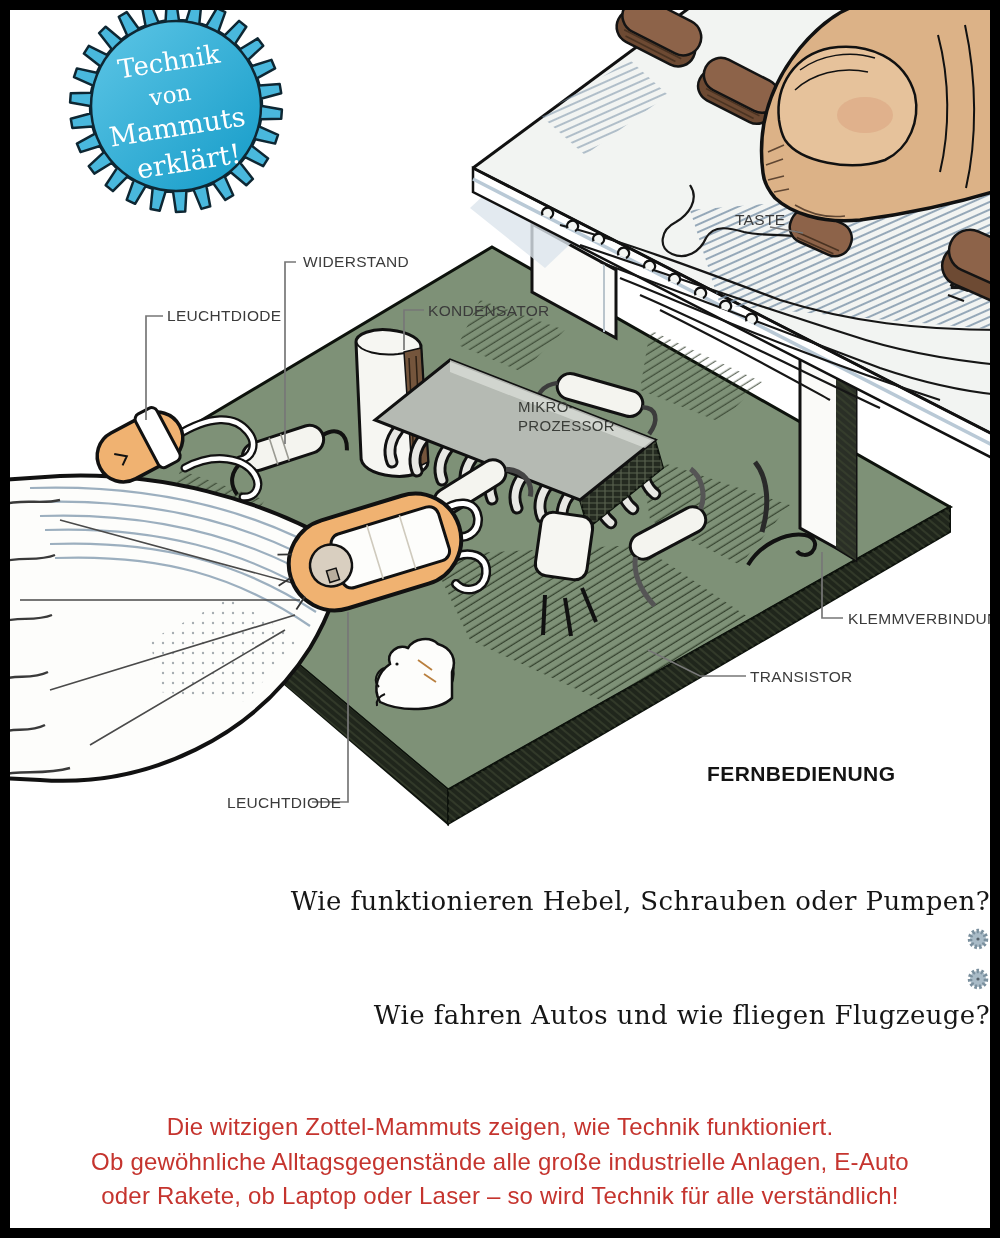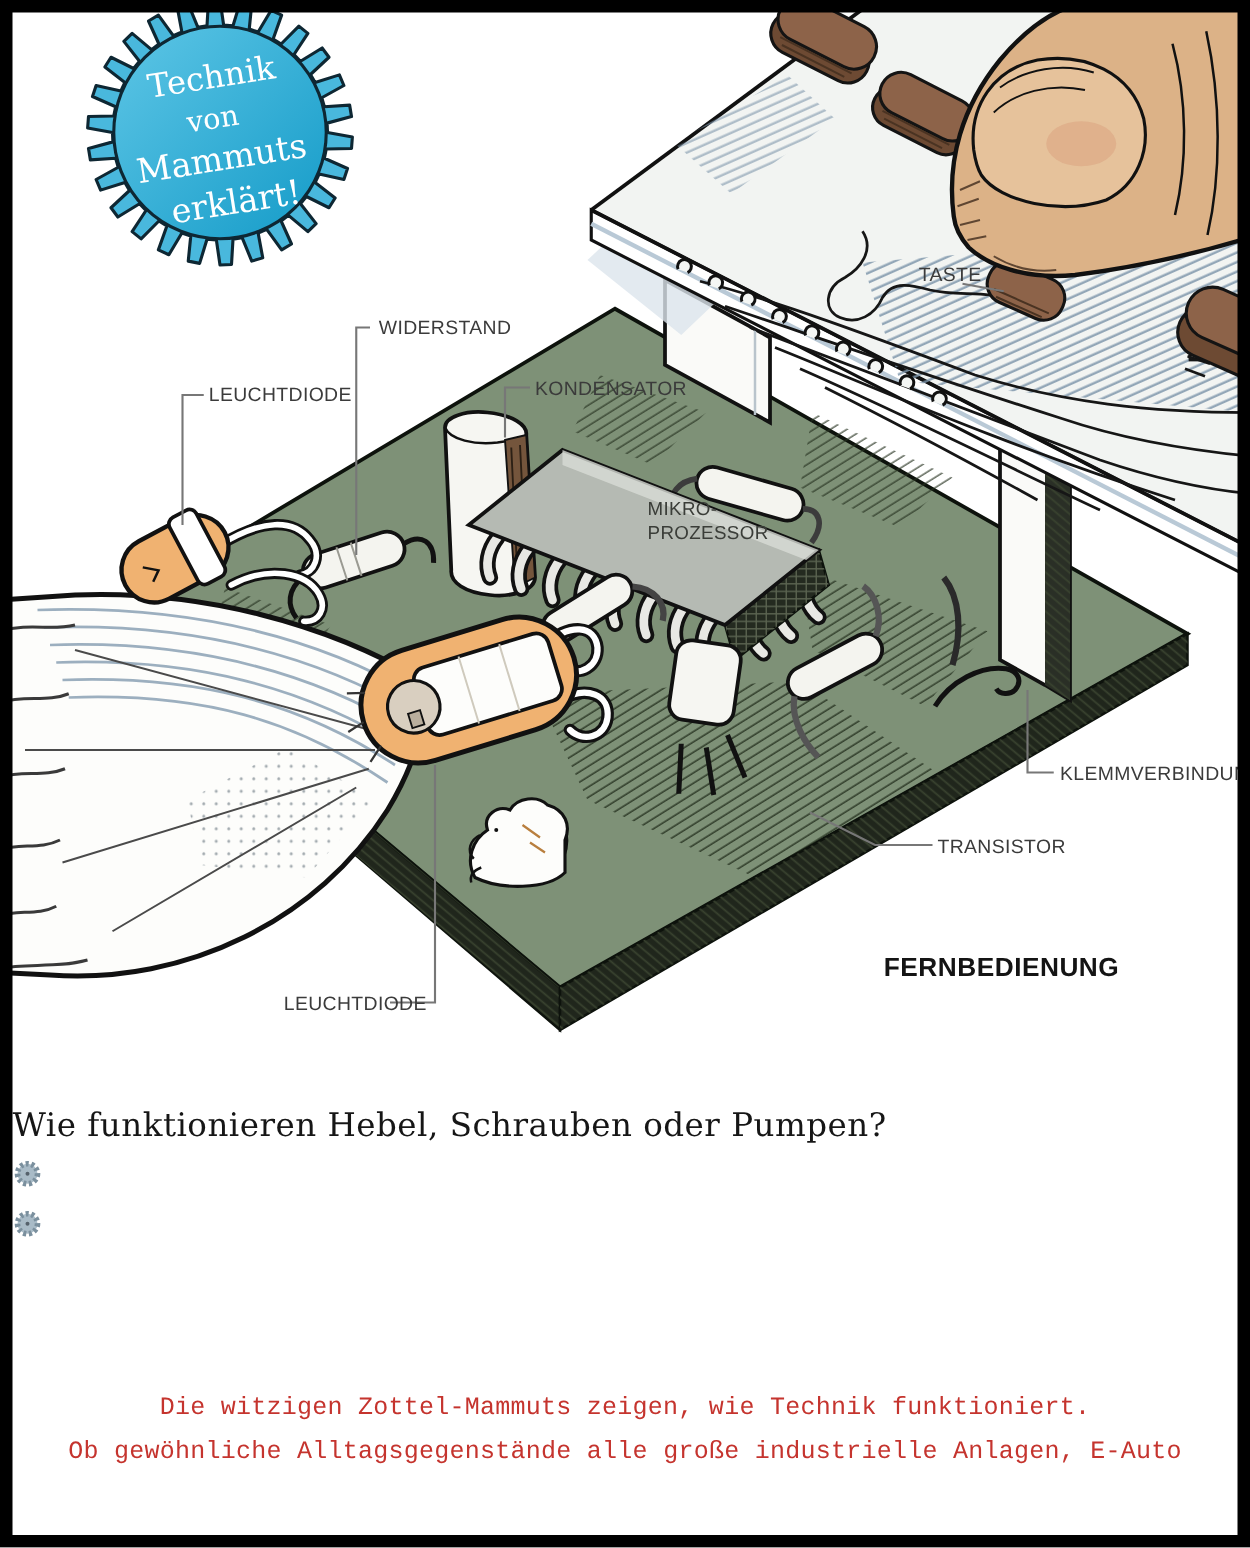--- a/index.html
+++ b/index.html
@@ -5,25 +5,25 @@
   html,body{margin:0;padding:0;background:#888;}
   .page{position:relative;width:1000px;height:1238px;background:#fff;overflow:hidden;
         font-family:"Liberation Sans",sans-serif;margin:0 auto;}
   .frame{position:absolute;inset:0;border:10px solid #000;pointer-events:none;z-index:50;}
   .illu{position:absolute;left:0;top:0;z-index:1;}
   .badge{position:absolute;left:58px;top:2px;z-index:5;}
   .badge text{font-family:"DejaVu Serif",serif;fill:#fff;}
   svg text.lbl{font-family:"Liberation Sans",sans-serif;font-size:15.5px;fill:#3b3b3b;letter-spacing:.3px;}
   svg text.chiplbl{font-family:"Liberation Sans",sans-serif;font-size:15px;fill:#3a3d38;letter-spacing:.3px;}
   svg text.caption{font-family:"Liberation Sans",sans-serif;font-size:21px;font-weight:bold;fill:#141414;letter-spacing:.4px;}
-  .questions{position:absolute;left:10px;right:10px;top:884px;z-index:10;display:flex;flex-direction:column;align-items:flex-start;}
+  .questions{position:absolute;left:10px;right:10px;top:884px;z-index:10;display:flex;flex-direction:column;align-items:flex-end;}
   .q{font-family:"DejaVu Serif",serif;font-size:26px;color:#161616;letter-spacing:.4px;white-space:nowrap;line-height:34px;}
   .sep{margin:9px 0 7px 0;display:block;}
   .blurb{position:absolute;left:10px;right:10px;top:1110px;z-index:10;text-align:center;
-         font-family:Liberation Mono, monospace;font-size:20px;line-height:34.5px;color:#c5342e;letter-spacing:.2px;}
+         font-family:Liberation Sans, sans-serif;font-size:24px;line-height:34.5px;color:#c5342e;letter-spacing:.2px;}
 </style>
 </head>
 <body>
 
 <div class="page">
 
   <svg class="illu" width="1000" height="870" viewBox="0 0 1000 870">
     <defs>
       <linearGradient id="gradBlue" x1="0" y1="0" x2="1" y2="1">
         <stop offset="0" stop-color="#5ec6e6"></stop>
@@ -276,21 +276,23 @@
   <div class="questions">
     <div class="q">Wie funktionieren Hebel, Schrauben oder Pumpen?</div>
     <svg class="sep" width="24" height="24" viewBox="0 0 24 24">
       <circle cx="12" cy="12" r="8" fill="#a9bbc7" stroke="#7b909e" stroke-width="4.5" stroke-dasharray="2.4 2.1"></circle>
       <circle cx="12" cy="12" r="1.6" fill="#55616b"></circle>
     </svg>
     <svg class="sep" width="24" height="24" viewBox="0 0 24 24">
       <circle cx="12" cy="12" r="8" fill="#a9bbc7" stroke="#7b909e" stroke-width="4.5" stroke-dasharray="2.4 2.1"></circle>
       <circle cx="12" cy="12" r="1.6" fill="#55616b"></circle>
     </svg>
+    <div class="q">Wie fahren Autos und wie fliegen Flugzeuge?</div>
   </div>
 
   <div class="blurb">
     <div>Die witzigen Zottel-Mammuts zeigen, wie Technik funktioniert.</div>
     <div>Ob gewöhnliche Alltagsgegenstände alle große industrielle Anlagen, E-Auto</div>
+    <div>oder Rakete, ob Laptop oder Laser – so wird Technik für alle verständlich!</div>
   </div>
 
   <div class="frame"></div>
 </div>
 
 </body></html>

